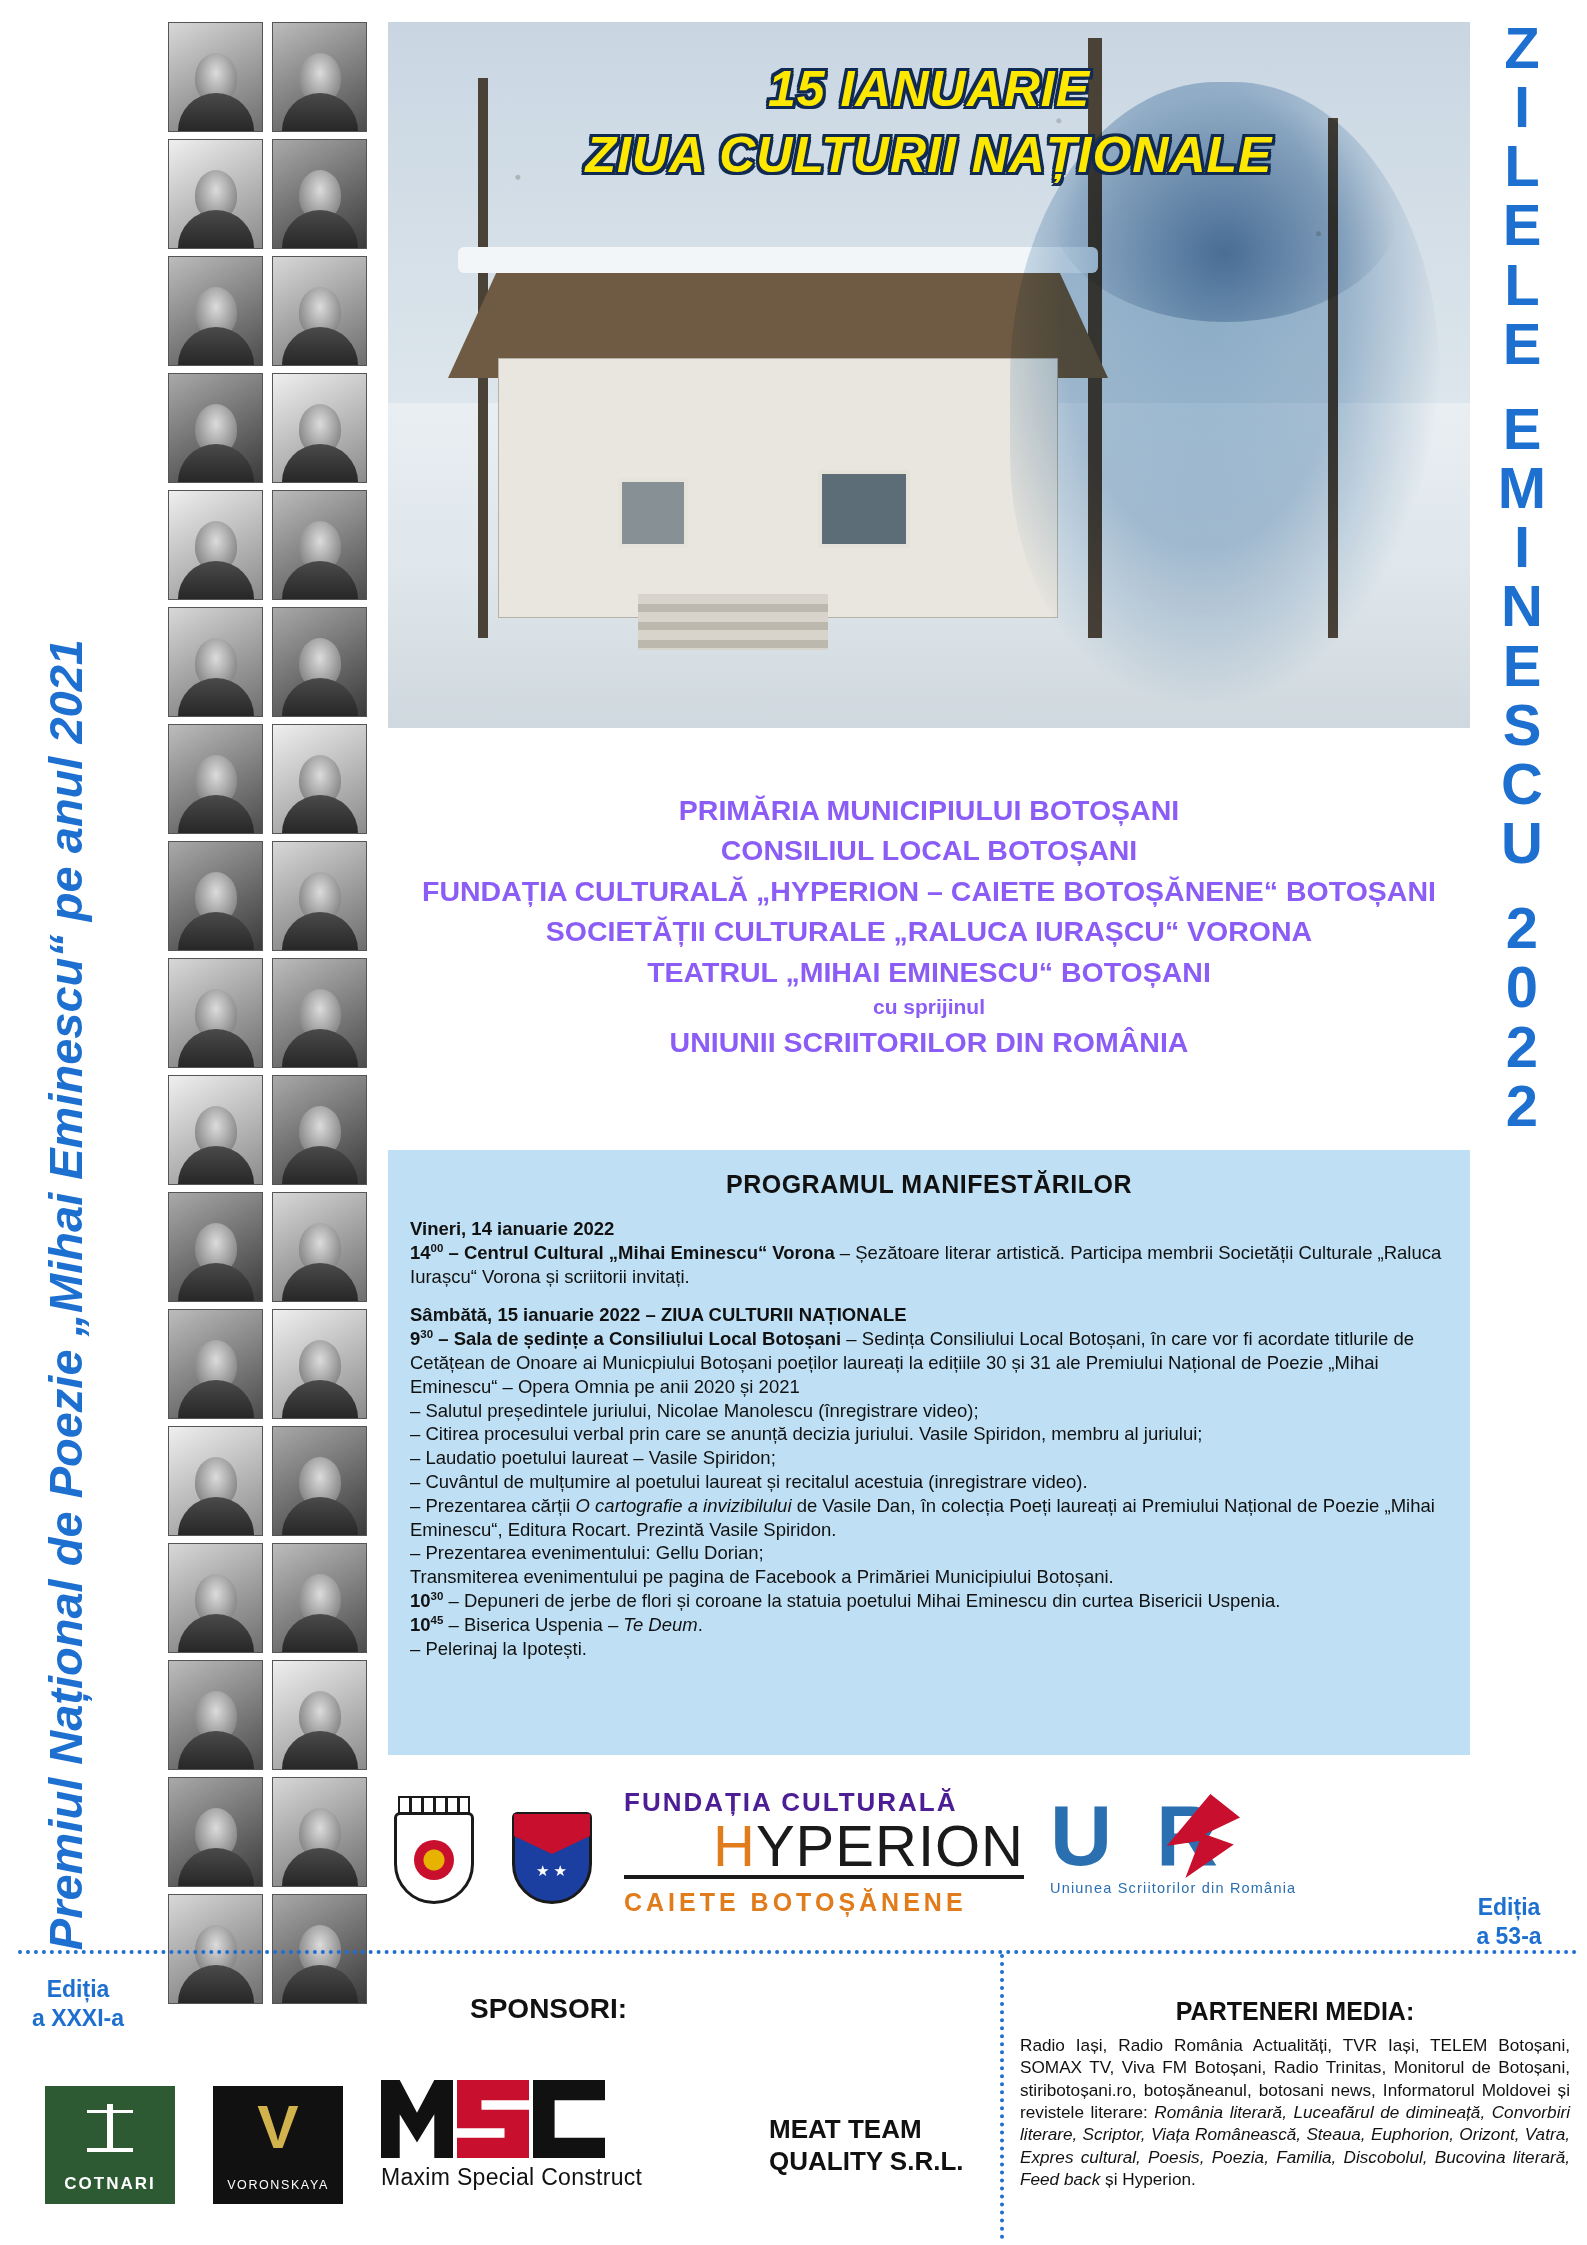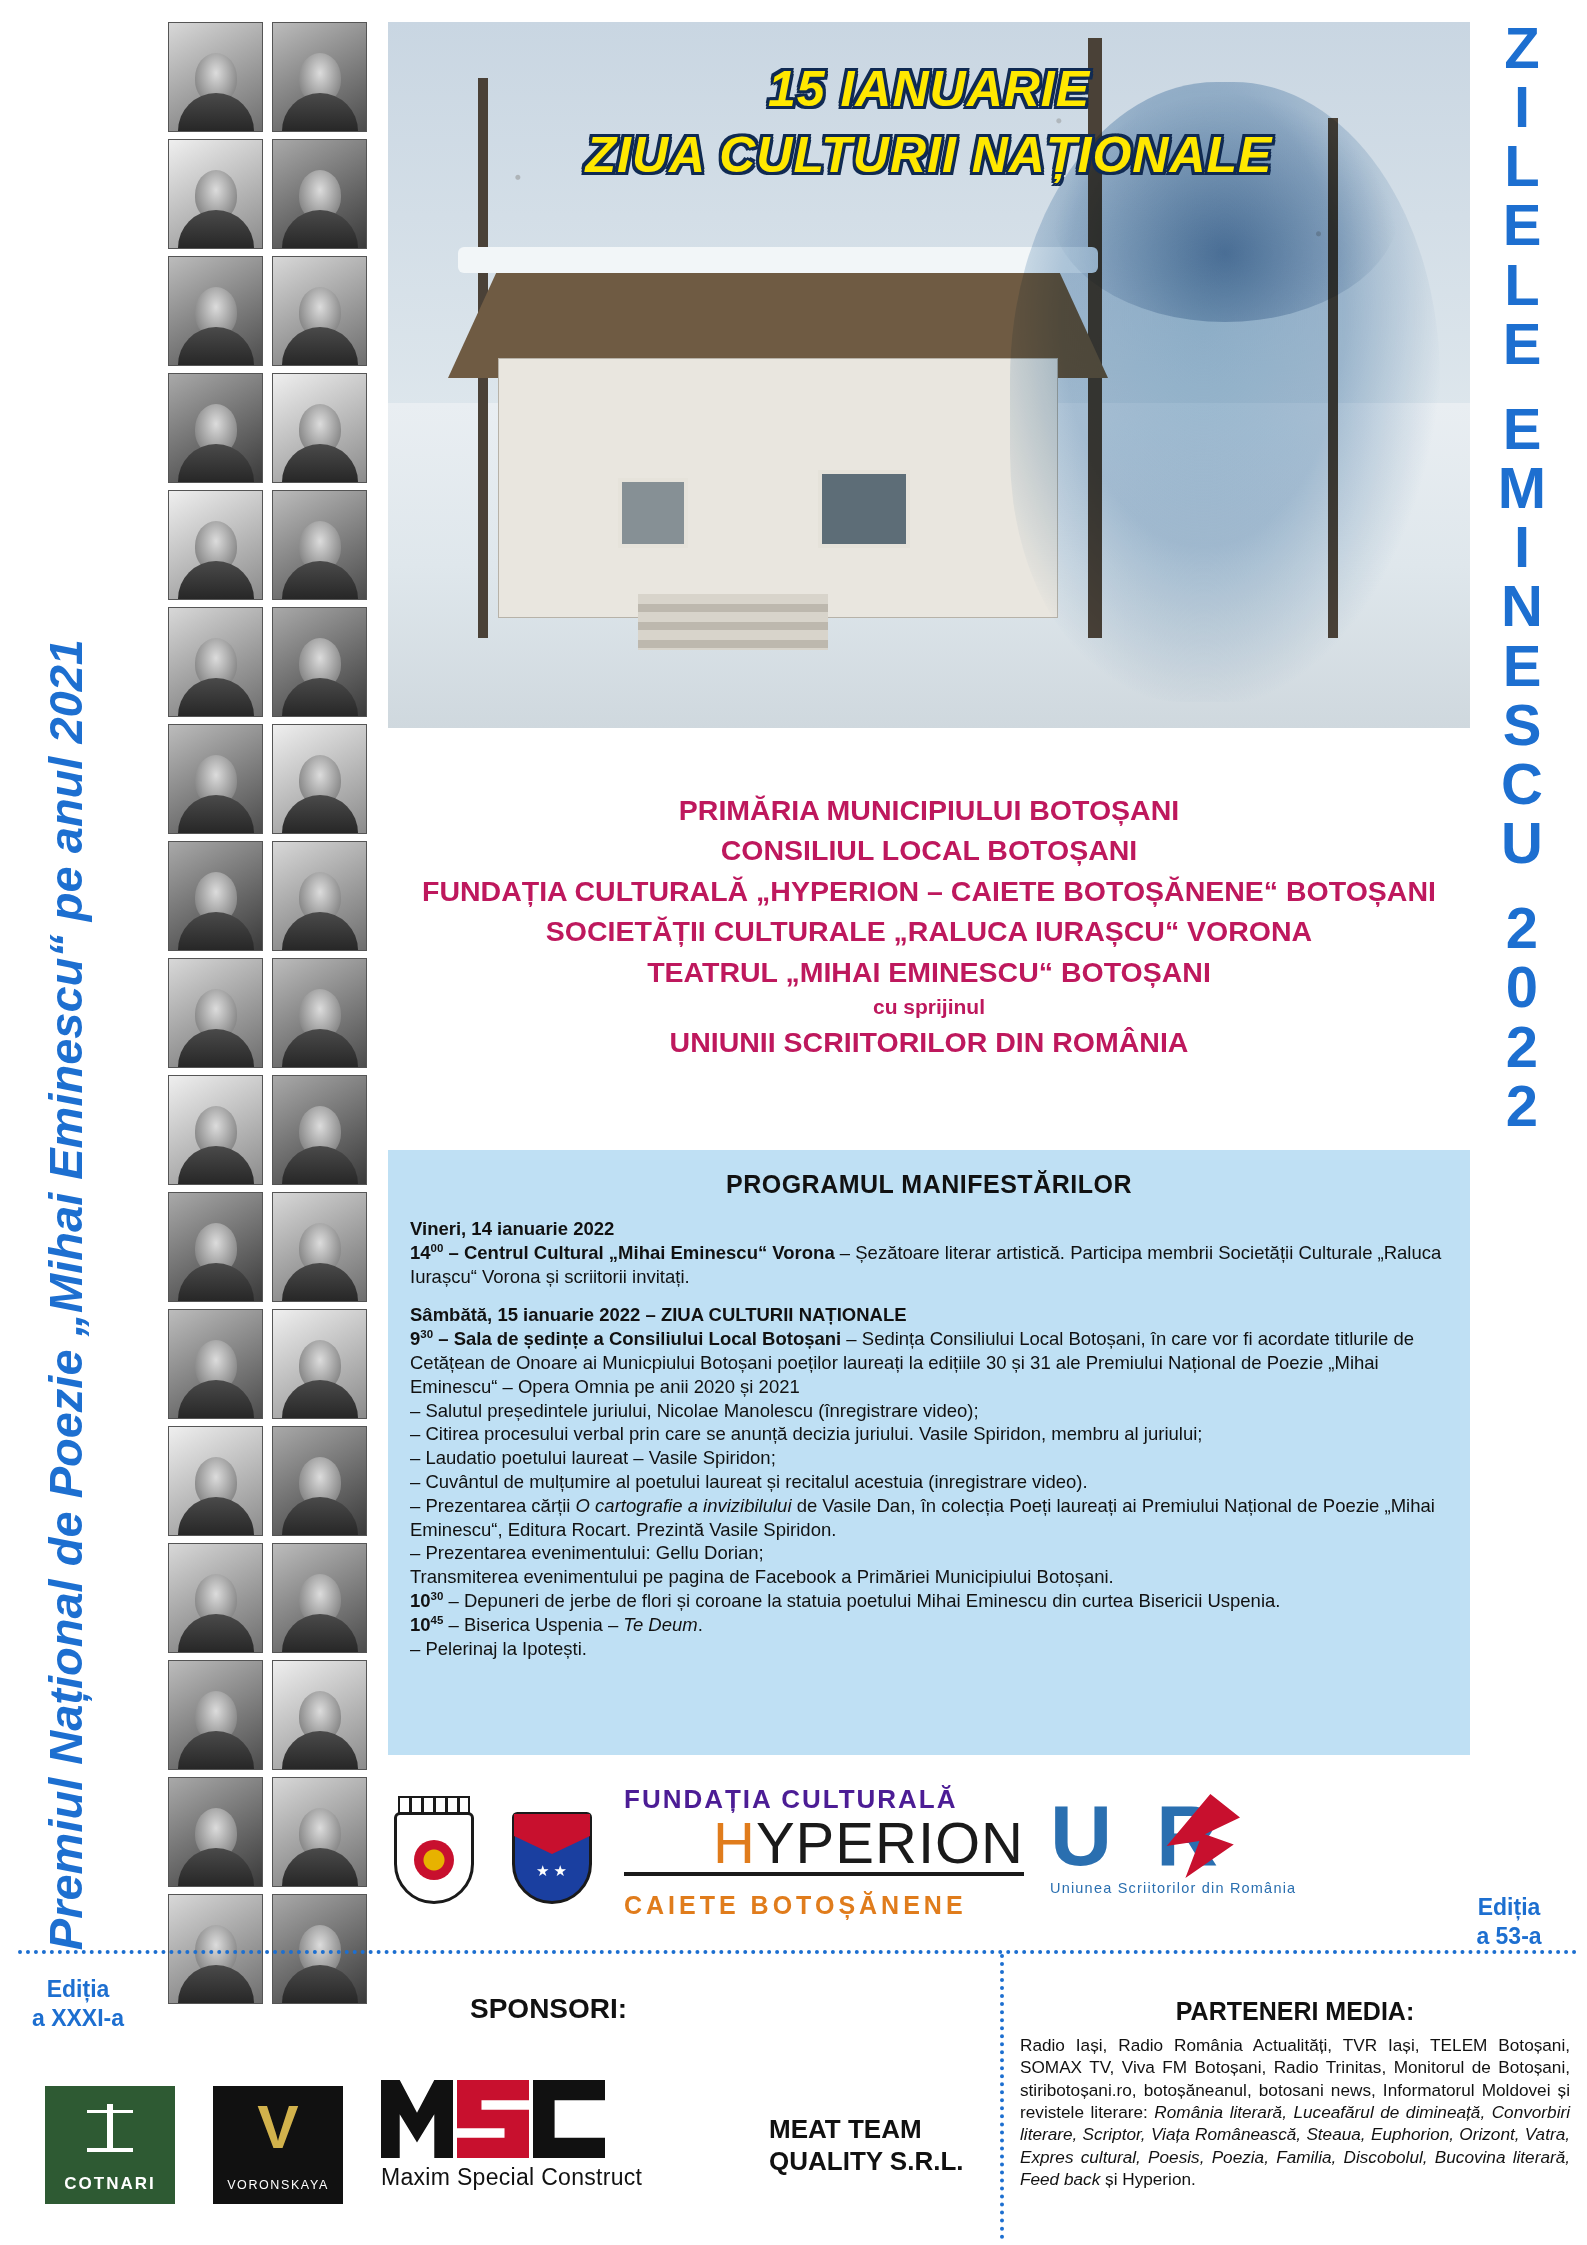--- a/index.html
+++ b/index.html
@@ -210,21 +210,21 @@
   }
   .hero-text .line1 { font-size: 50px; }
   .hero-text .line2 { font-size: 50px; margin-top: 8px; }
 
   
   .organizers {
     position: absolute;
     left: 388px; top: 790px;
     width: 1082px;
     text-align: center;
-    color: #be185d;
+    color: #8b5cf6;
     font-weight: bold;
     font-size: 28.5px;
     line-height: 1.42;
   }
   .organizers .small { font-weight: bold; font-size: 21px; }
 
   
   .program {
     position: absolute;
     left: 388px; top: 1150px;
@@ -294,21 +294,21 @@
     position: absolute; left: 30px; top: 66px;
     color: #fff; font-size: 15px;
   }
   .hyperion { width: 400px; text-align: left; }
   .hyperion .l1 { font-size: 26px; font-weight: bold; letter-spacing: 2px; color:#4c1d95; }
   .hyperion .l2 { font-size: 58px; font-weight: normal; letter-spacing: 1px; line-height: .95; text-align: right; }
   .hyperion .l2 .h { color: #e07c1c; }
   .hyperion .l2 .rest { color: #1a1a1a; }
   .hyperion .l3 {
     font-size: 25px; font-weight: bold; letter-spacing: 4px;
-    color: #e07c1c; border-top: 4px solid #1a1a1a; padding-top: 15px; margin-top: 2px;
+    color: #e07c1c; border-top: 4px solid #1a1a1a; padding-top: 9px; margin-top: 2px;
   }
   .usr { width: 330px; position: relative; height: 120px; }
   .usr .letters {
     font-size: 86px; font-weight: bold; color: #2a6fb0; letter-spacing: 10px;
     line-height: 1;
   }
   .usr .flame {
     position: absolute; left: 112px; top: 2px;
     width: 78px; height: 84px;
     background: #c8102e;

